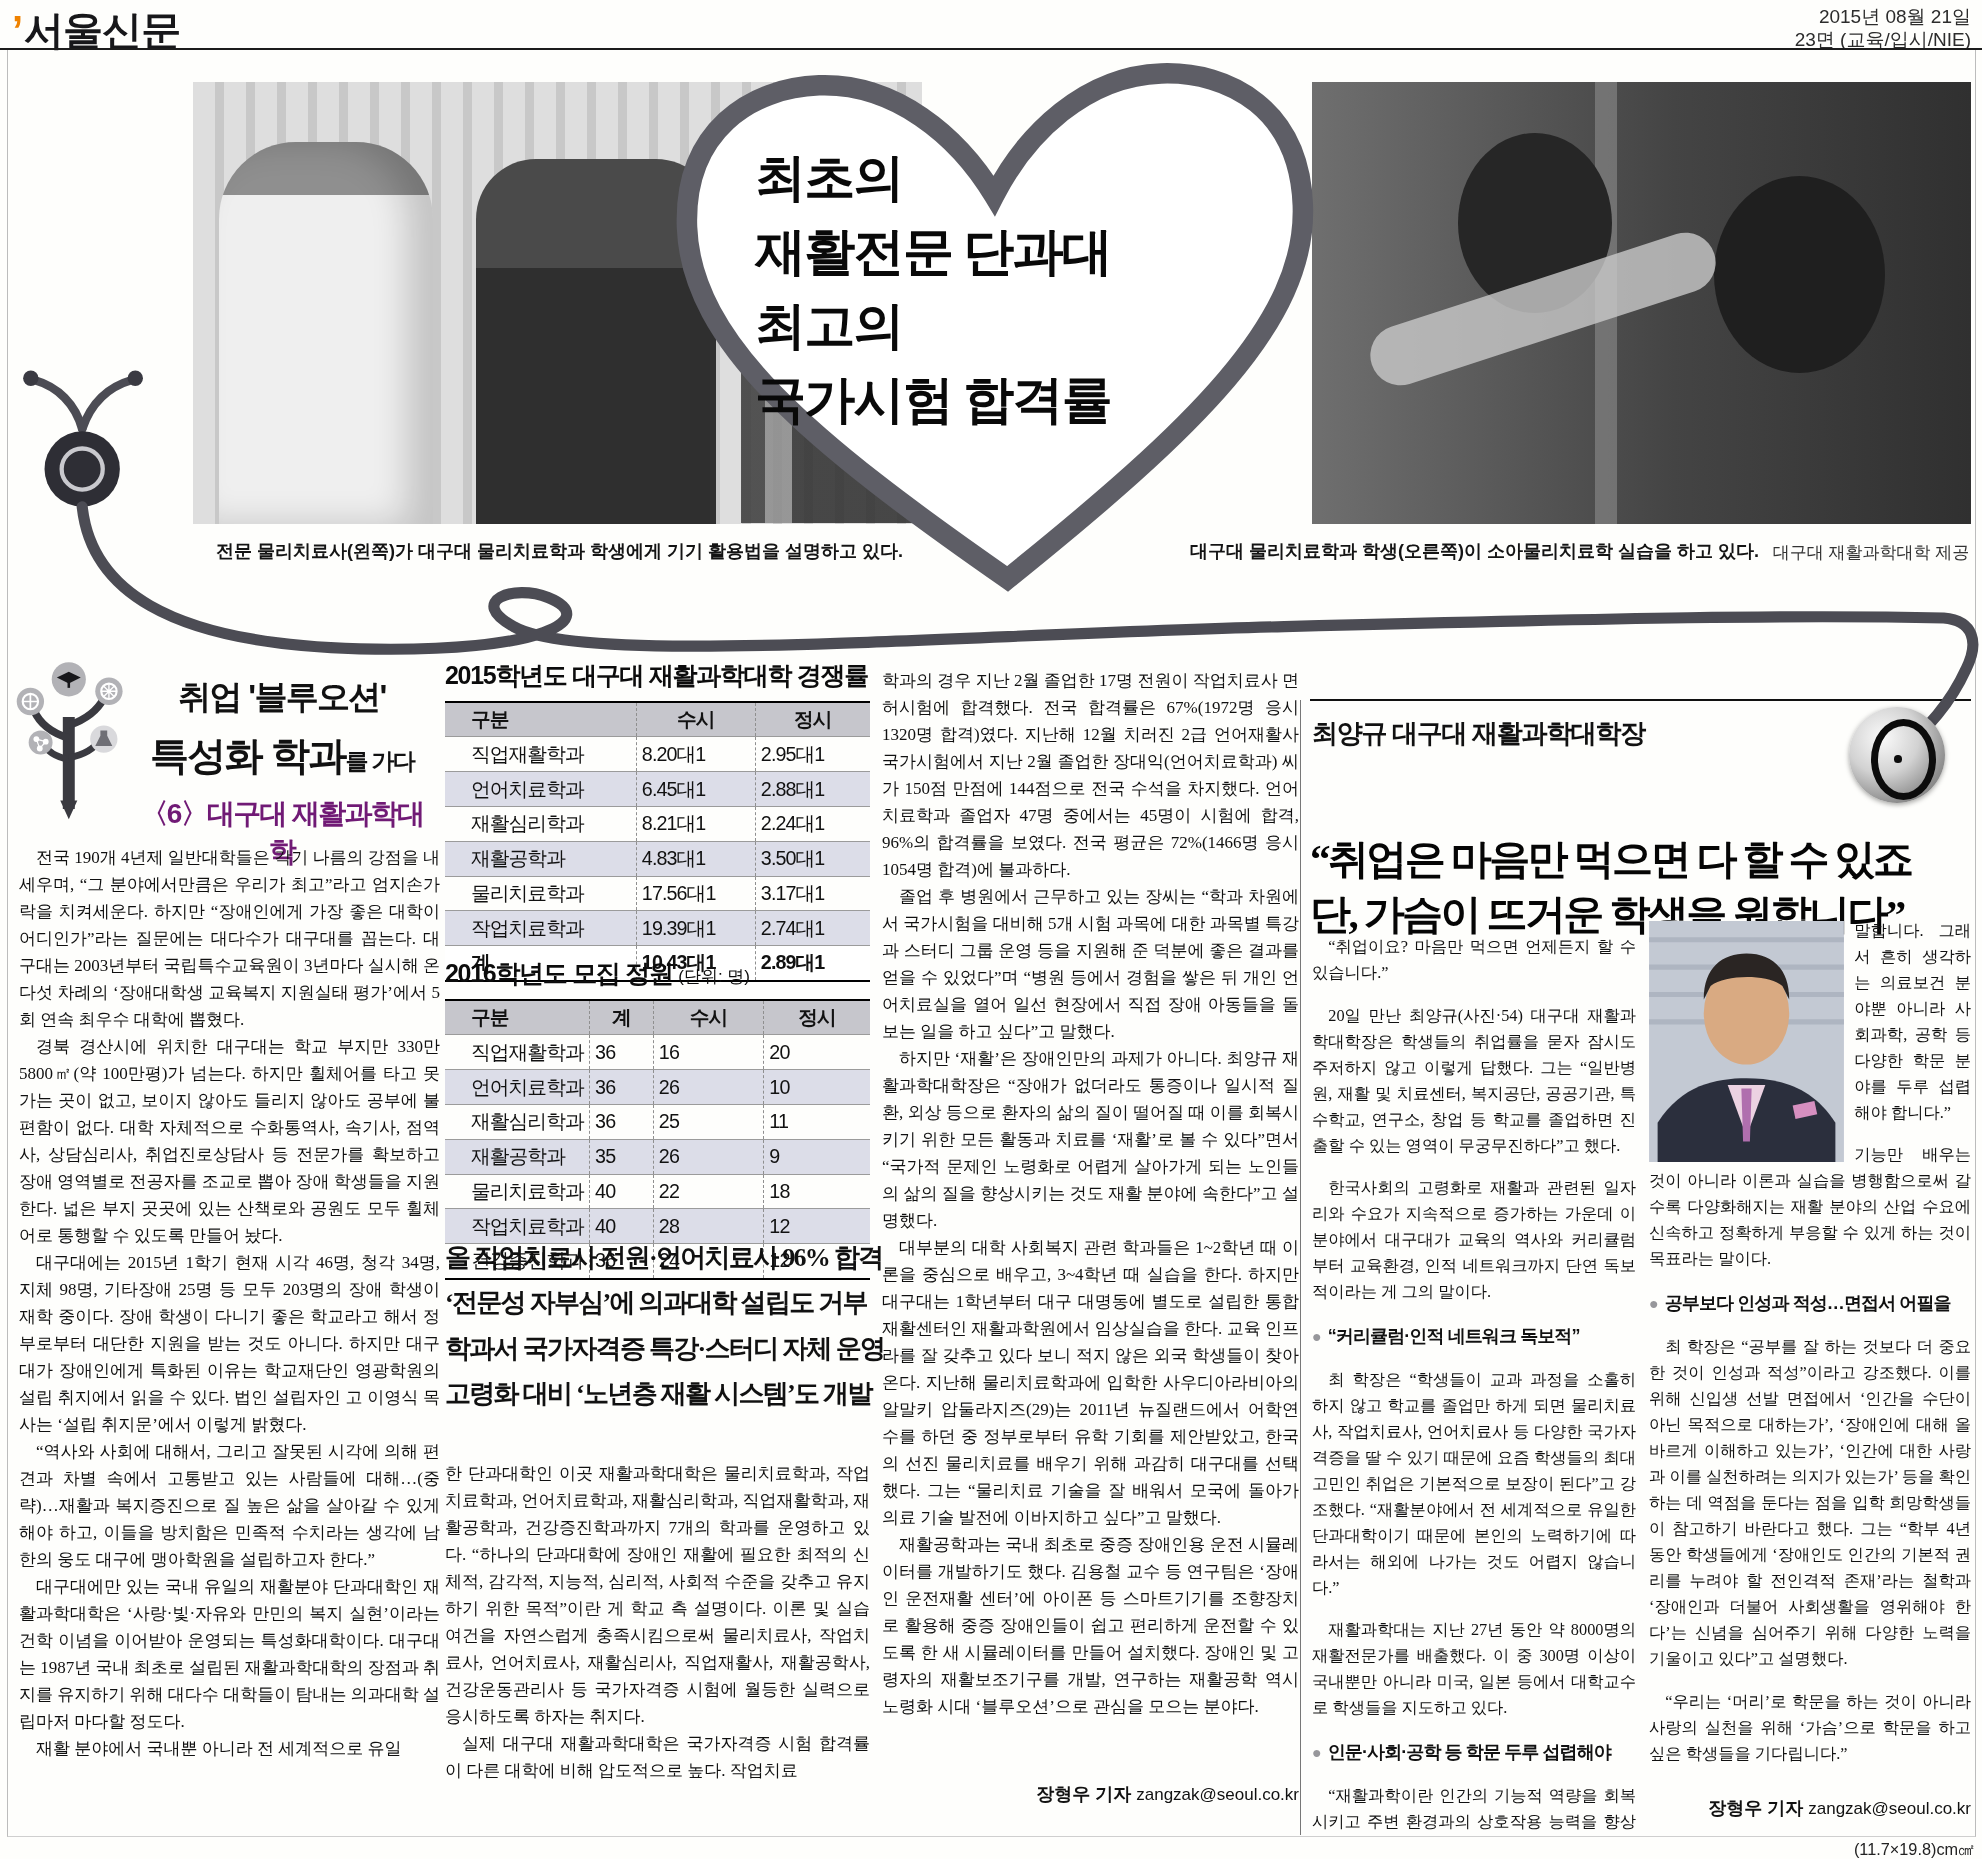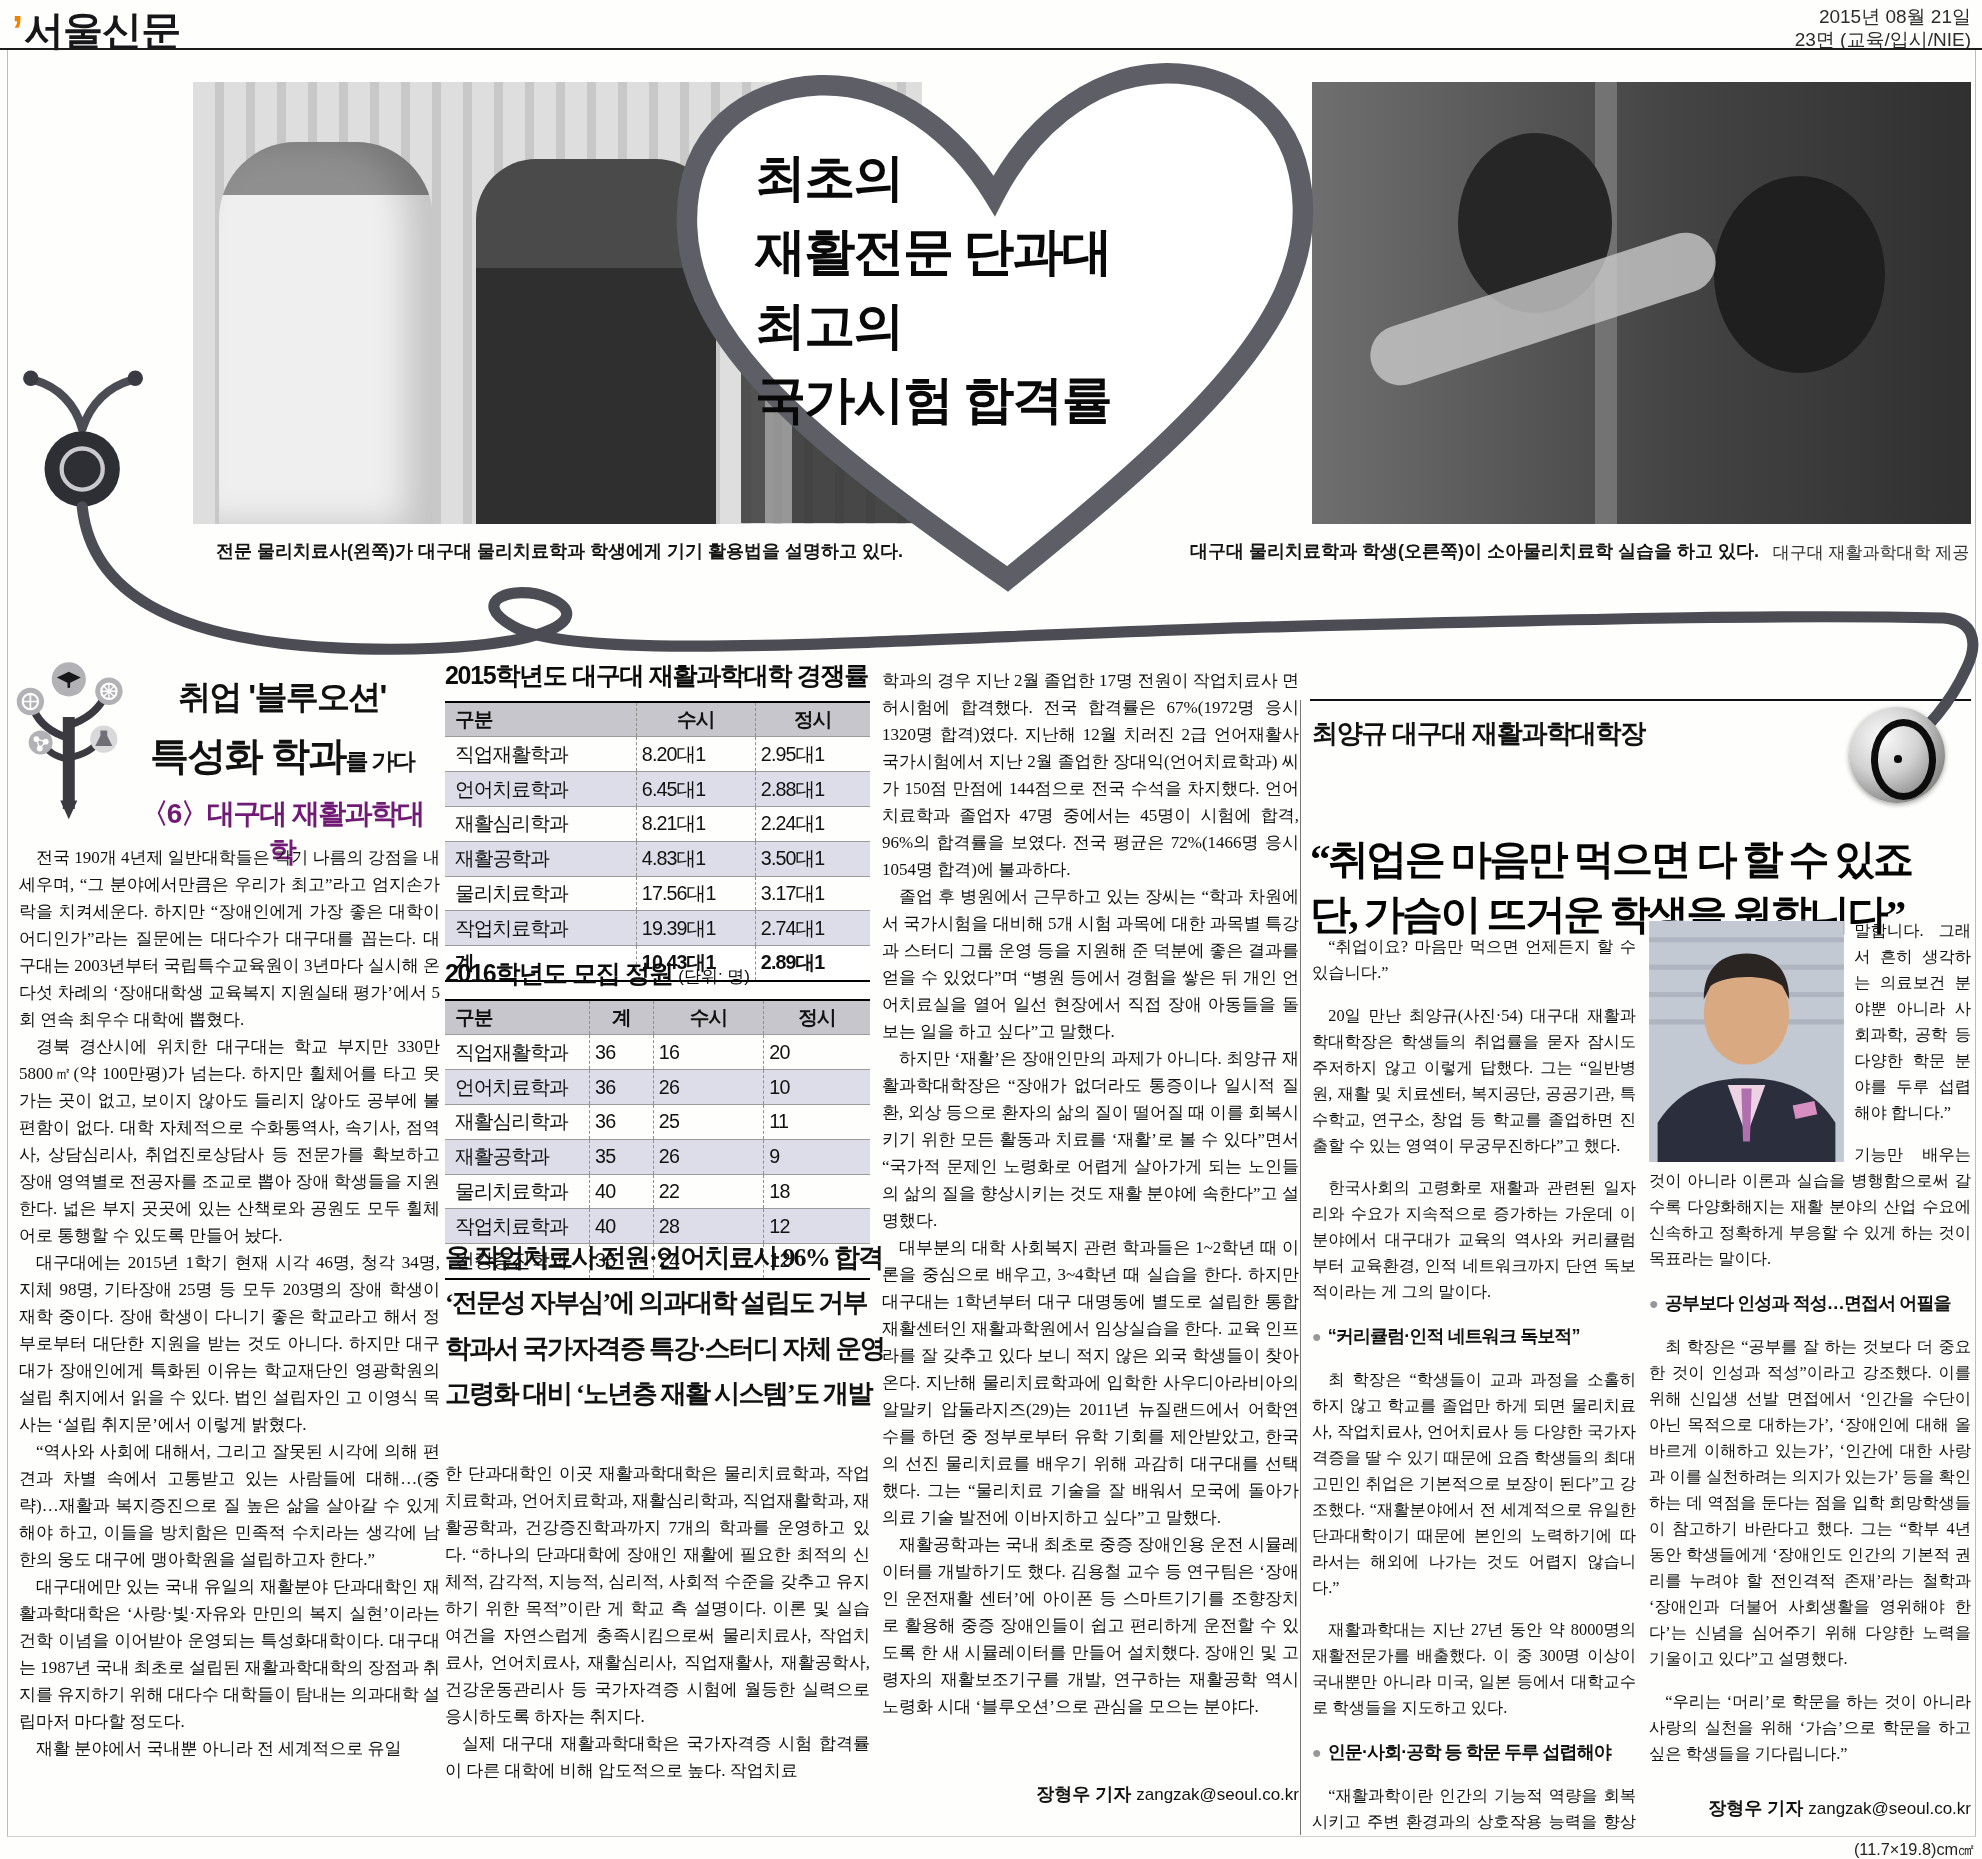--- a/index.html
+++ b/index.html
@@ -67,21 +67,21 @@
   .col3-byline{left:882px;top:1782px;width:417px;}
 
   
   .tablewrap{left:445px;width:425px;font-family:"Liberation Sans","DejaVu Sans",sans-serif;}
   .tw1{top:659px;} .tw2{top:957px;}
   .tbl-title{font-size:25px;font-weight:bold;letter-spacing:-1.3px;margin-bottom:8.6px;color:#0c0c0c;}
   .tbl-title .unit{font-size:17px;font-weight:normal;letter-spacing:0;}
   table.tbl{width:100%;border-collapse:collapse;border-top:2.6px solid #000;border-bottom:2.6px solid #000;font-size:19.7px;}
   .tbl th{background:#c6c6cc;font-weight:bold;}
   .tbl th,.tbl td{padding:3.4px 5.1px;border-bottom:0.9px solid #9b9b9b;letter-spacing:-0.9px;}
-  .tbl th:first-child,.tbl td:first-child{text-align:left;padding-left:10px;}
+  .tbl th:first-child,.tbl td:first-child{text-align:left;padding-left:26px;}
   .tbl th+th,.tbl td+td{border-left:0.9px dashed #8f8f8f;}
   .tbl tbody tr:nth-child(even) td{background:#dcdde8;}
   .t-comp tbody tr:last-child td{font-weight:bold;background:#fff;}
   .t-comp th:nth-child(1){width:45%;} .t-comp th:nth-child(2){width:28%;}
   .t-quota th:nth-child(1){width:34%;} .t-quota th:nth-child(2){width:15%;} .t-quota th:nth-child(3){width:26%;}
 
   
   .subheads{left:445px;top:1243px;width:425px;}
   .subheads .li{margin:0 0 16.3px 0;font-size:26px;line-height:29px;font-weight:bold;letter-spacing:-1.7px;white-space:nowrap;}
 

